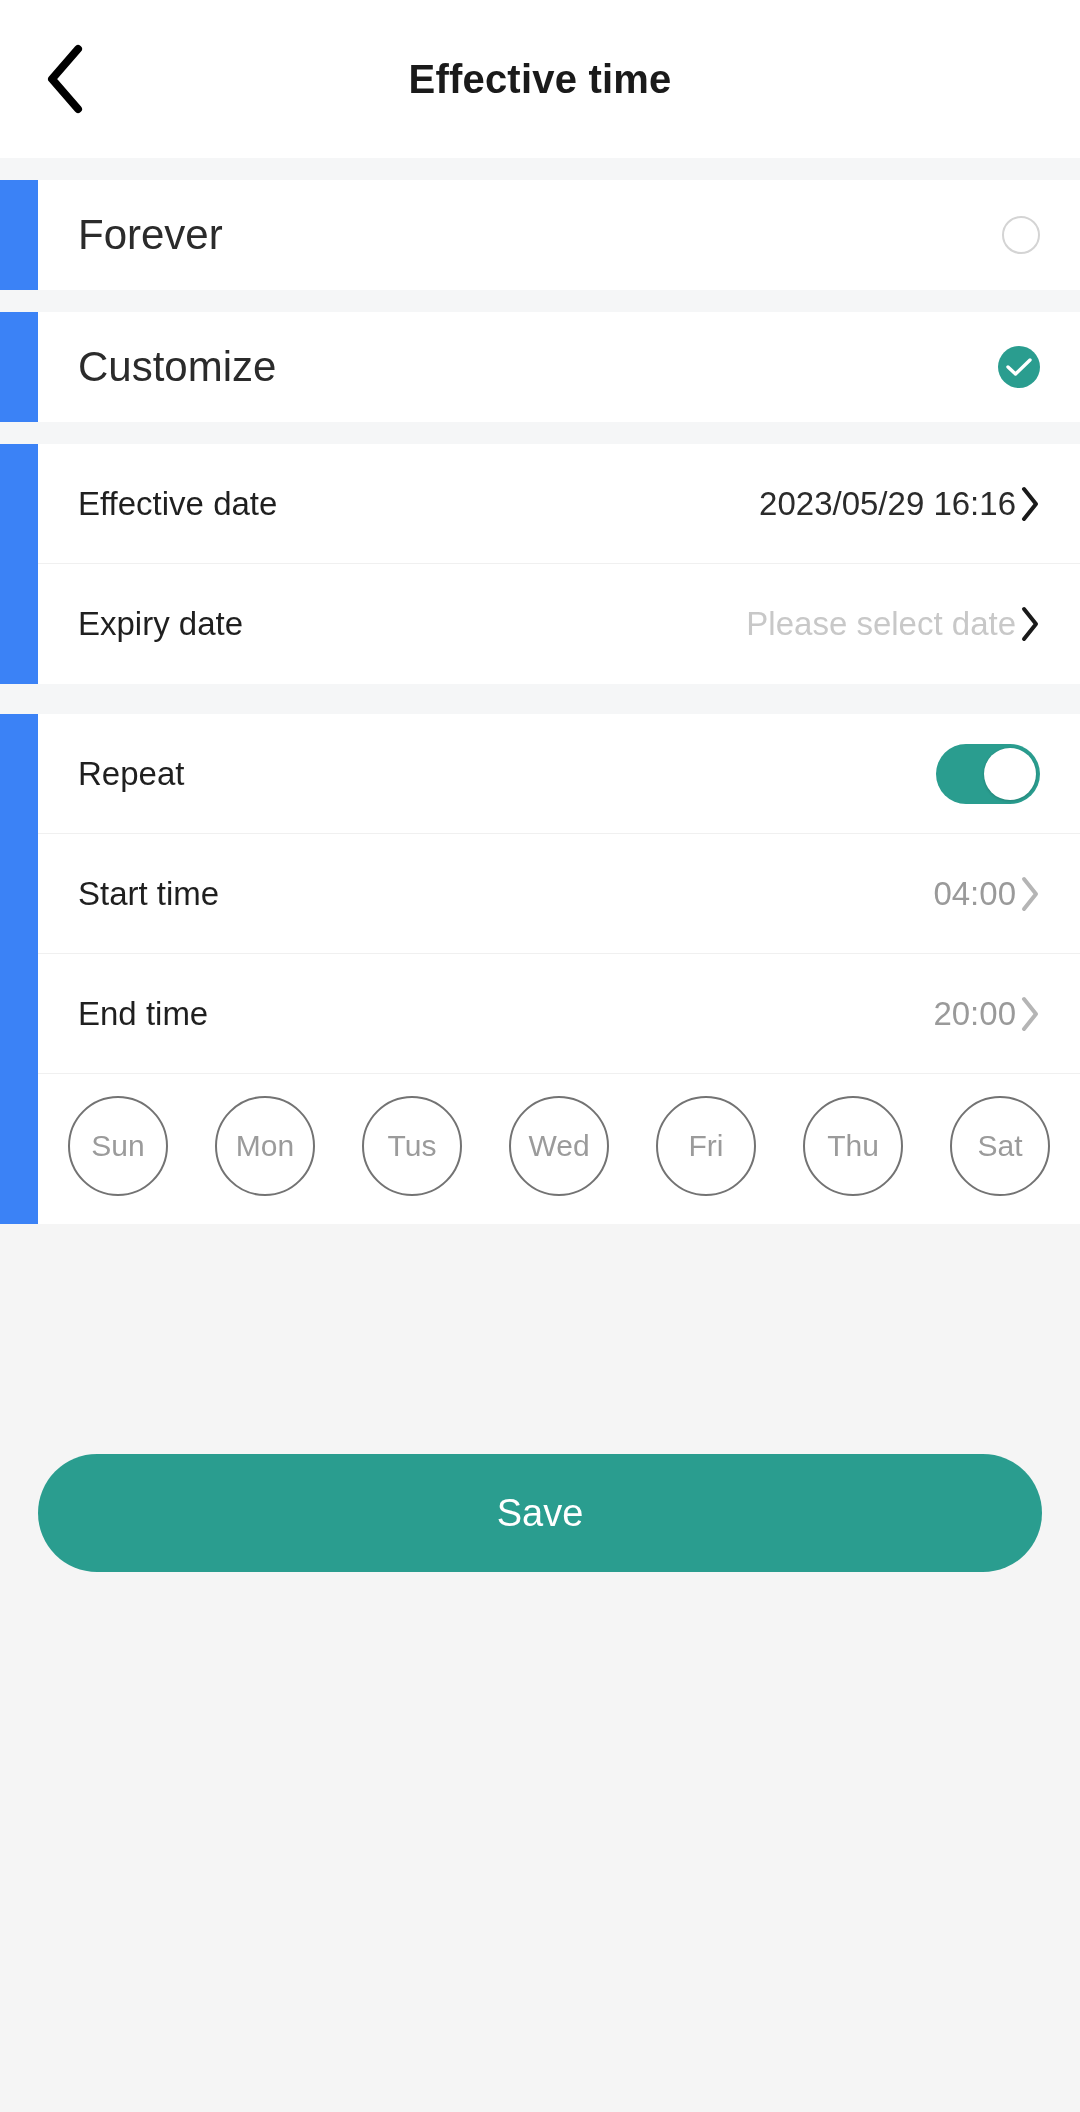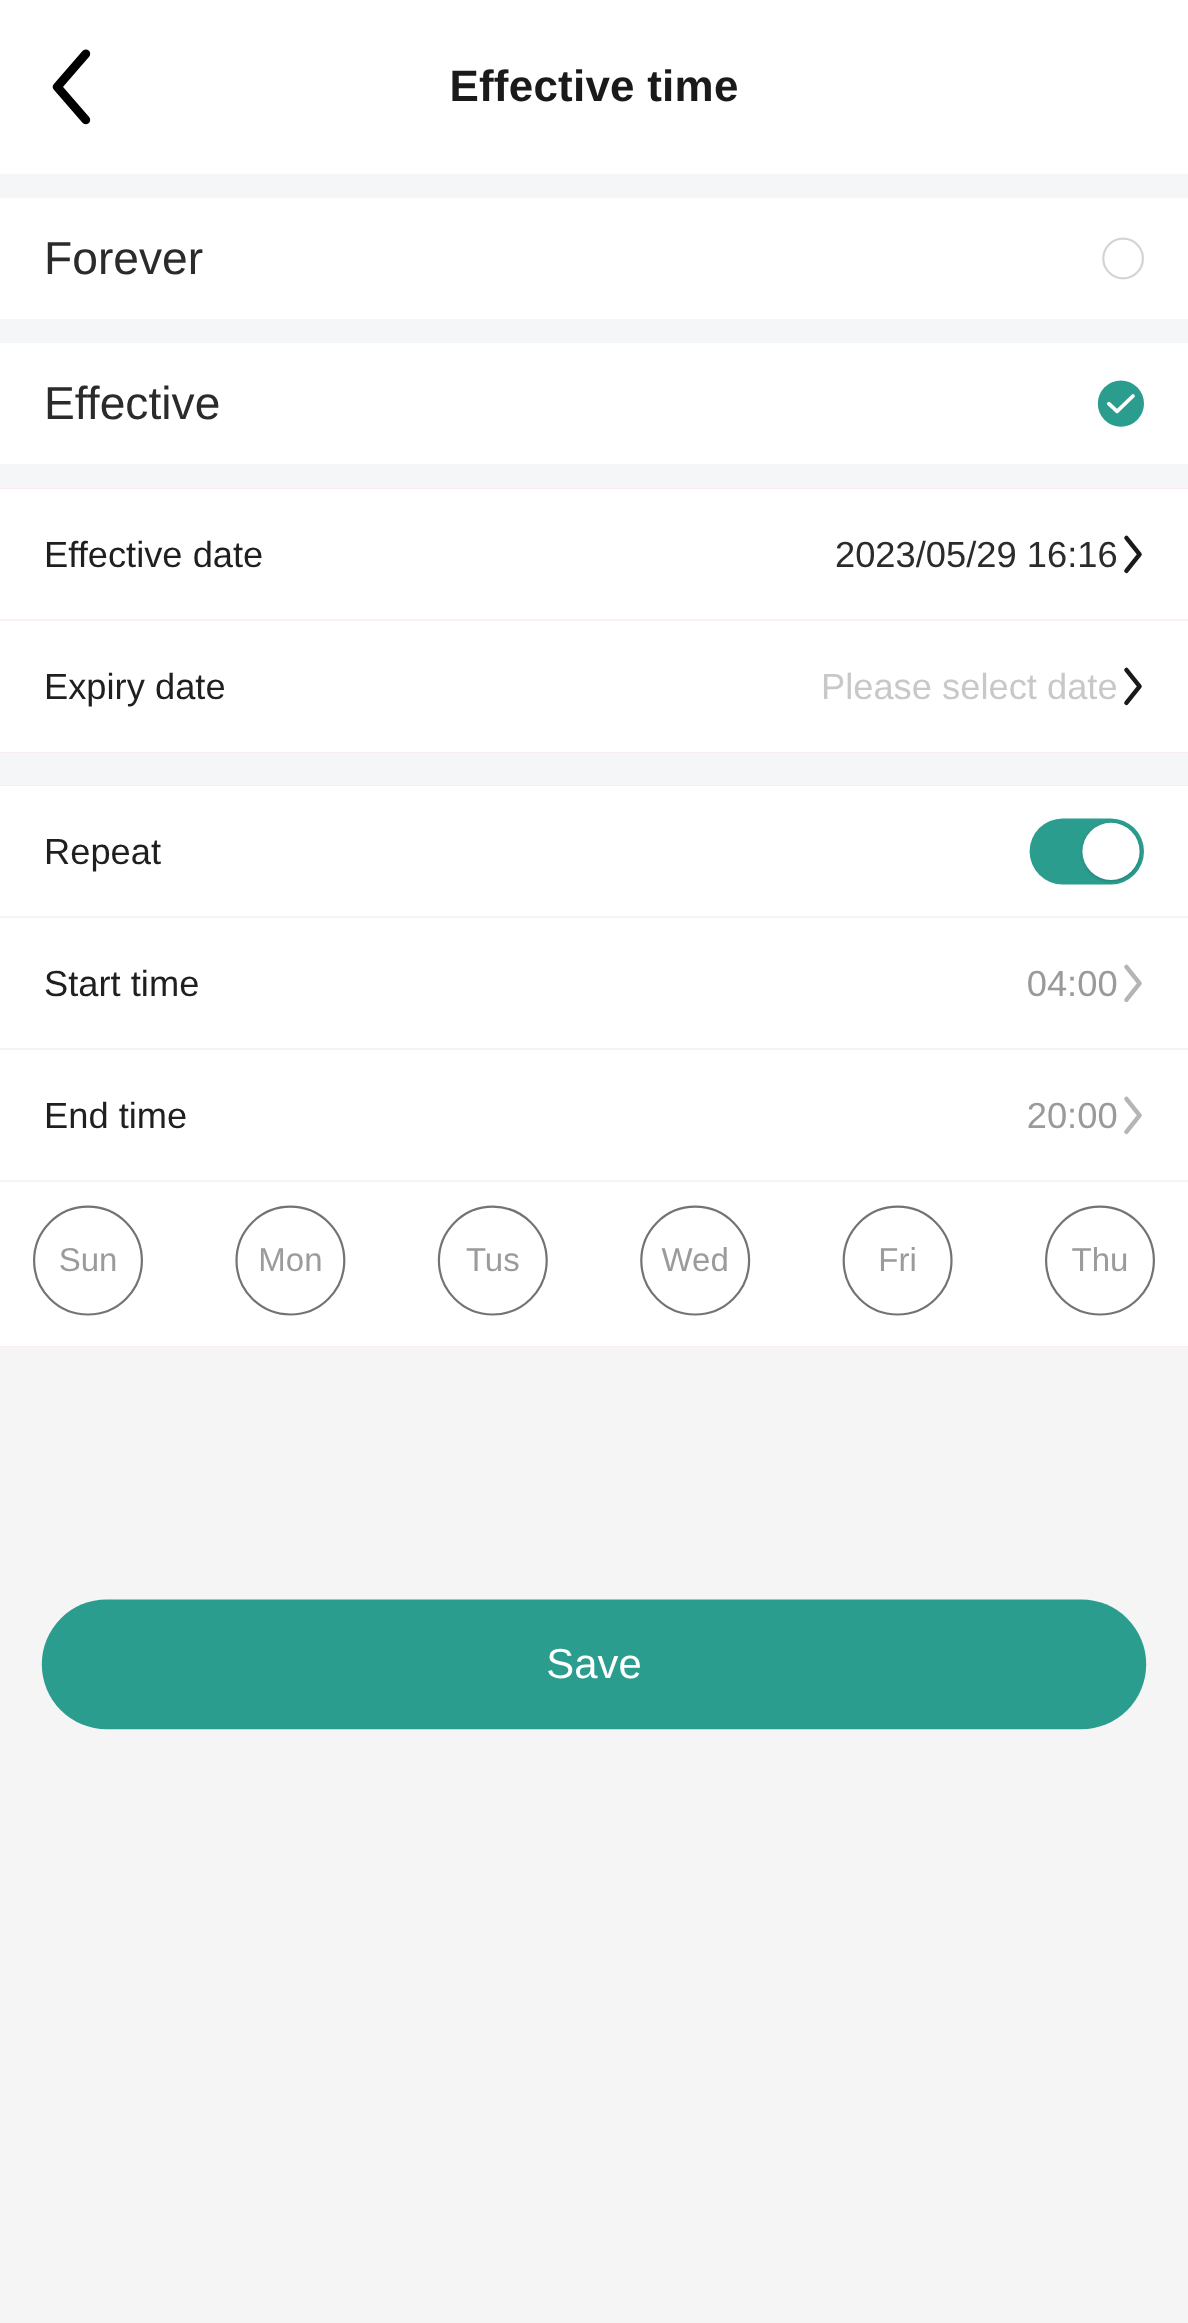--- a/index.html
+++ b/index.html
@@ -57,22 +57,23 @@
   
   .gap {
     background: #f5f6f7;
     flex: 0 0 auto;
   }
   .gap-22 { height: 22px; }
   .gap-30 { height: 30px; }
 
   
   .block {
-    background: #f9a8d4;
-    flex: 0 0 auto;
+    background: #3b82f6;
+    flex: 0 0 auto;
+    padding-left: 38px;
   }
 
   .row {
     display: flex;
     align-items: center;
     justify-content: space-between;
     padding: 0 40px;
     background: #ffffff;
   }
 
@@ -219,21 +220,21 @@
     <div class="row row-choice">
       <span class="row-label-lg">Forever</span>
       <span class="radio-empty"></span>
     </div>
   </div>
 
   <div class="gap gap-22"></div>
 
   <div class="block">
     <div class="row row-choice">
-      <span class="row-label-lg">Effective</span>
+      <span class="row-label-lg">Customize</span>
       <span class="radio-checked">
         <svg width="26" height="20" viewBox="0 0 26 20" fill="none" xmlns="http://www.w3.org/2000/svg">
           <path d="M2 10 L9.5 17 L24 3" stroke="#ffffff" stroke-width="3.4" stroke-linecap="round" stroke-linejoin="round"></path>
         </svg>
       </span>
     </div>
   </div>
 
   <div class="gap gap-22"></div>
 
@@ -296,20 +297,21 @@
       </span>
     </div>
 
     <div class="weekdays">
       <span class="day-chip">Sun</span>
       <span class="day-chip">Mon</span>
       <span class="day-chip">Tus</span>
       <span class="day-chip">Wed</span>
       <span class="day-chip">Fri</span>
       <span class="day-chip">Thu</span>
+      <span class="day-chip">Sat</span>
     </div>
   </div>
 
   <div class="filler"></div>
 
   <div class="footer">
     <button class="save-btn">Save</button>
   </div>
 
 </div>

